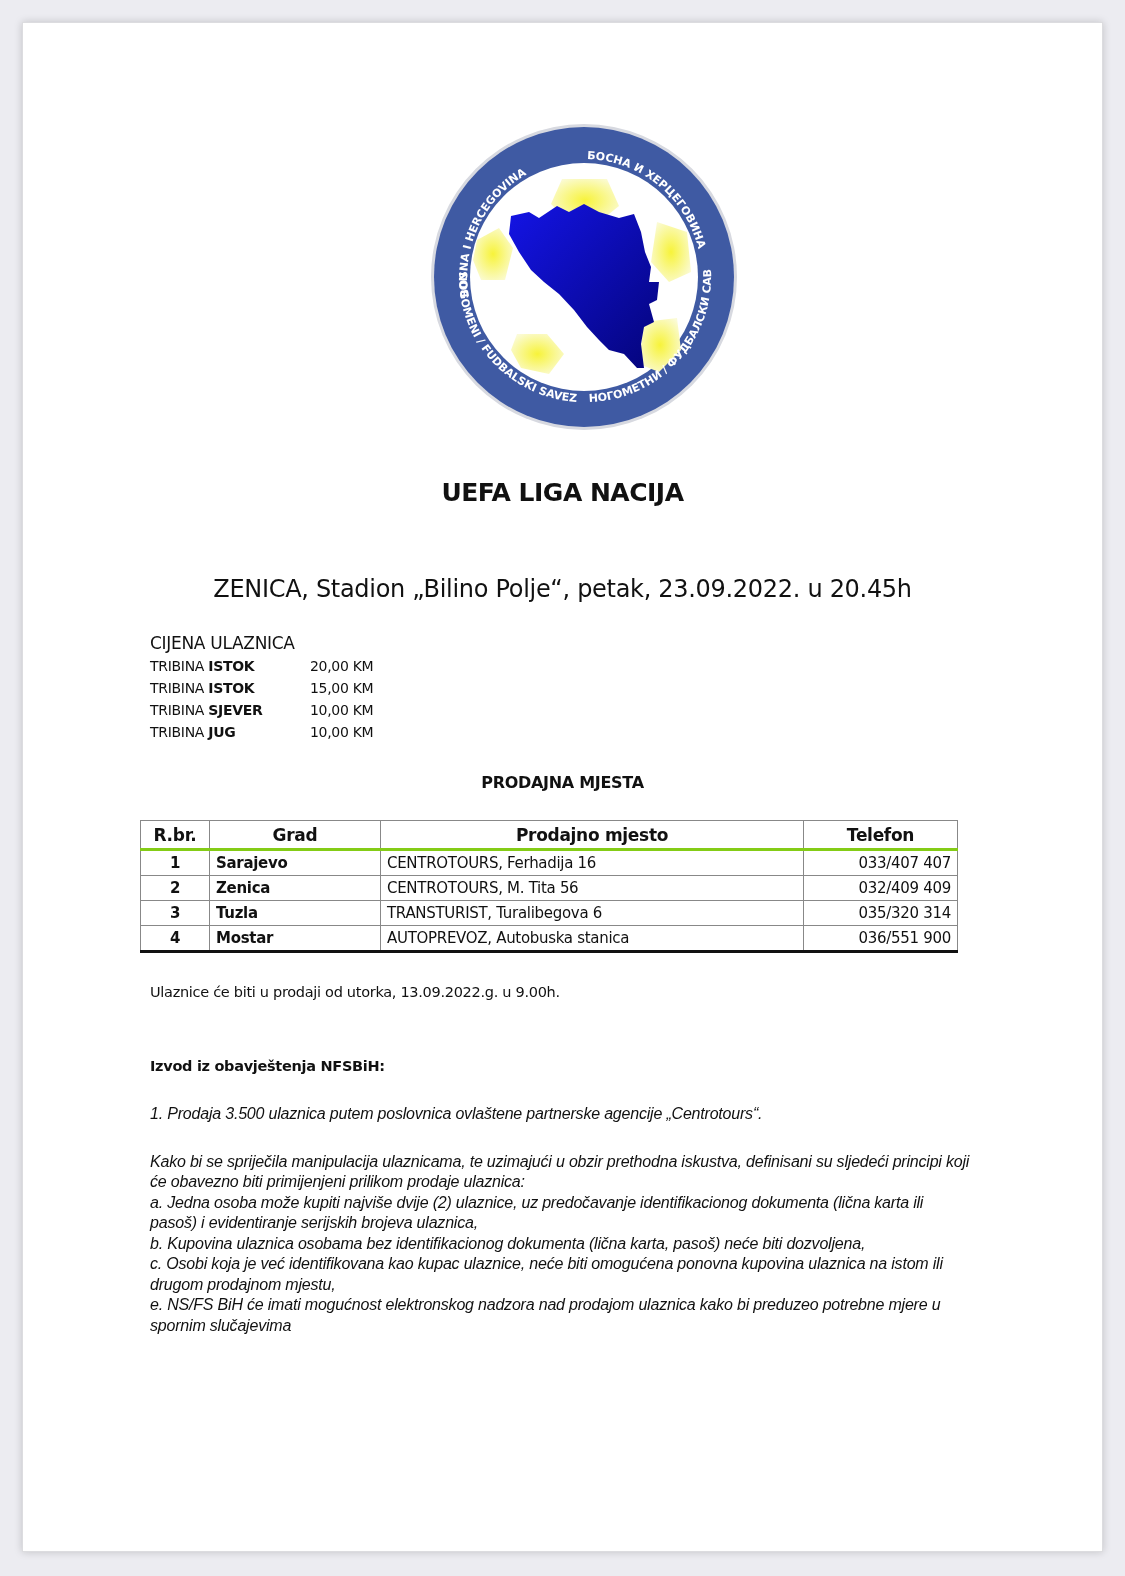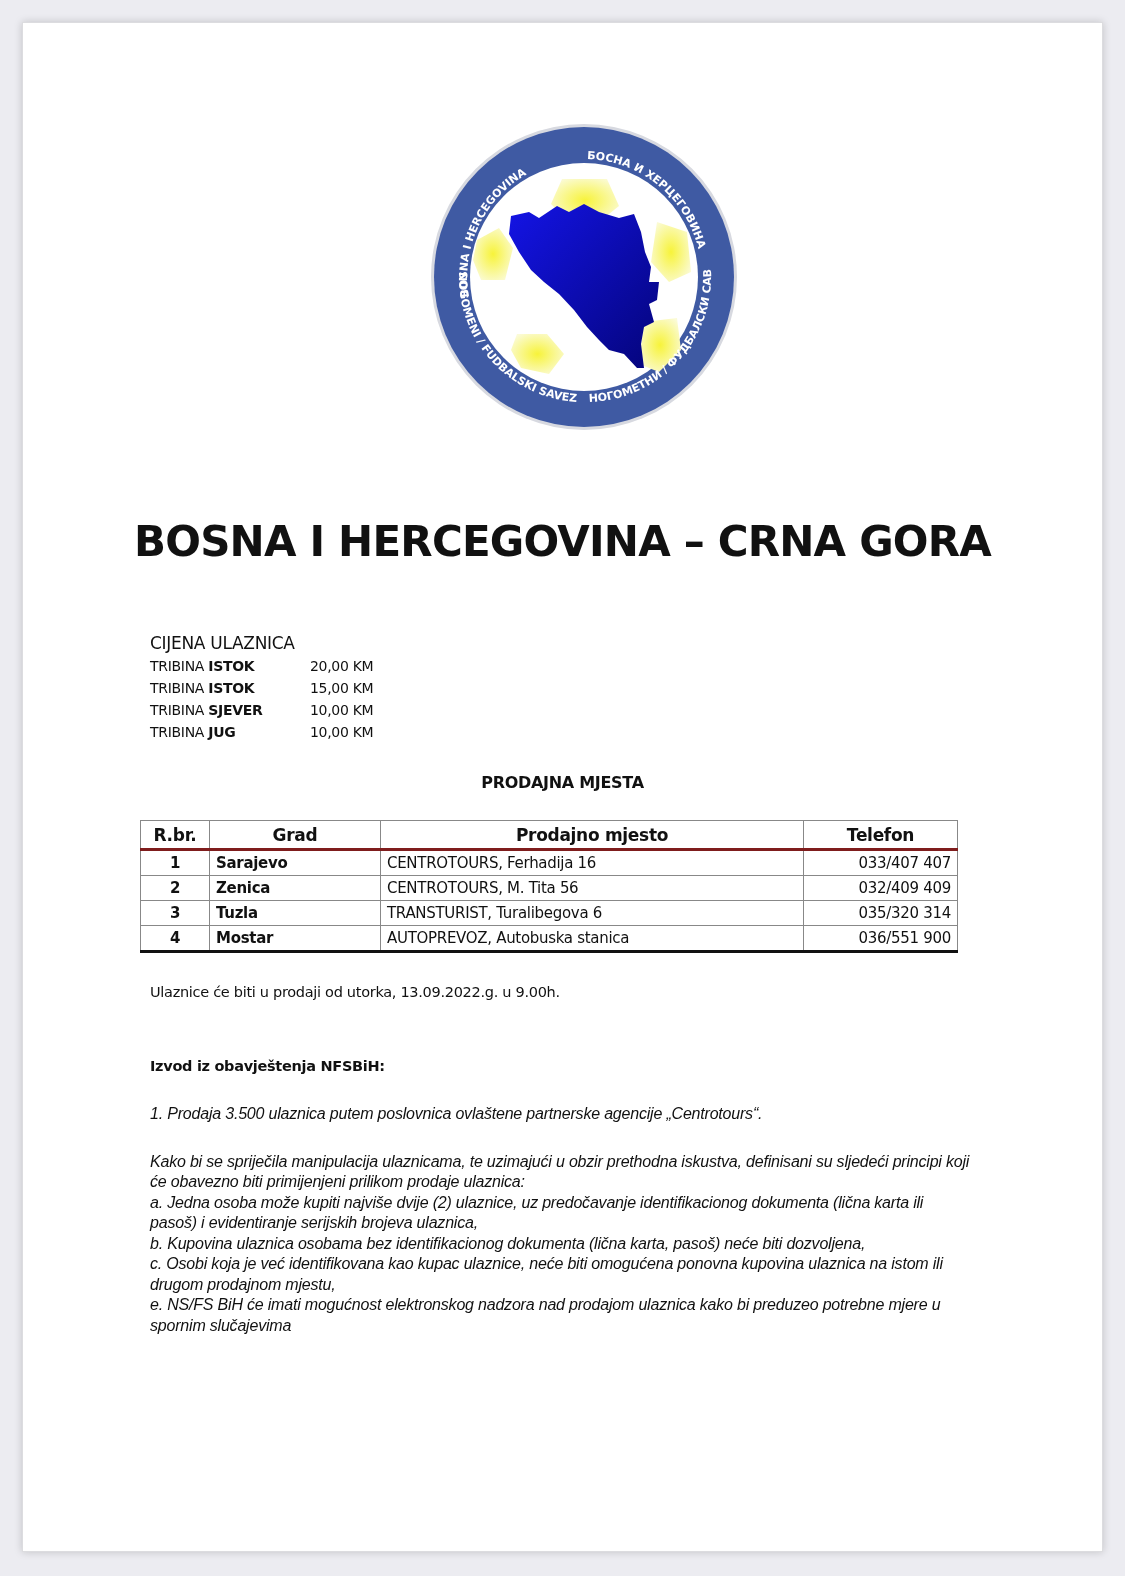--- a/index.html
+++ b/index.html
@@ -83,21 +83,21 @@
   table.sales th, table.sales td {
     border: 1px solid #888;
     height: 24px;
     padding: 0 6px;
   }
   table.sales th {
     font-weight: bold;
     font-size: 17px;
     height: 27px;
     text-align: center;
-    border-bottom: 3px solid #7f1d1d;
+    border-bottom: 3px solid #84cc16;
     border-top: 1px solid #888;
   }
   table.sales tr.last td { border-bottom: 3px solid #111; }
   table.sales td.num { text-align: center; font-weight: bold; width: 56px; }
   table.sales td.city { font-weight: bold; width: 158px; }
   table.sales td.place { width: 410px; margin-left: 16px; }
   table.sales td.phone { text-align: right; }
   .sale-start {
     position: absolute;
     left: 127px; top: 961px;
@@ -160,21 +160,22 @@
     <path fill="url(#mapGrad)" d="M 82 94 L 100 90 L 110 96 L 128 84 L 140 90 L 155 82 L 170 90 L 190 96 L 205 92 L 212 110 L 216 130 L 222 145 L 220 160 L 230 160 L 228 178 L 220 182 L 225 200 L 215 205 L 212 222 L 215 246 L 208 246 L 195 232 L 180 228 L 170 218 L 158 205 L 145 188 L 130 172 L 115 160 L 102 148 L 90 130 L 80 112 Z"></path>
 
     <g fill="#ffffff" font-family="'DejaVu Sans', sans-serif" font-weight="bold" font-size="11">
       <text><textPath href="#arcTopL">BOSNA I HERCEGOVINA</textPath></text>
       <text><textPath href="#arcTopR">БОСНА И ХЕРЦЕГОВИНА</textPath></text>
       <text><textPath href="#arcBotL">NOGOMENI / FUDBALSKI SAVEZ</textPath></text>
       <text><textPath href="#arcBotR">НОГОМЕТНИ / ФУДБАЛСКИ САВЕЗ</textPath></text>
     </g>
   </svg>
 
-  <div class="center-block main-title">BOSNA I HERCEGOVINA – CRNA GORA</div>
+  <div class="center-block subtitle-league">UEFA LIGA NACIJA</div>
+  <div class="center-block venue-line">ZENICA, Stadion „Bilino Polje“, petak, 23.09.2022. u 20.45h</div>
 
   <div class="prices">
     <div class="prices-title">CIJENA ULAZNICA</div>
     <div class="price-row">
       <span class="stand"><span>TRIBINA </span><b>ISTOK</b></span>
       <span>20,00 KM</span>
     </div>
     <div class="price-row">
       <span class="stand"><span>TRIBINA </span><b>ISTOK</b></span>
       <span>15,00 KM</span>

